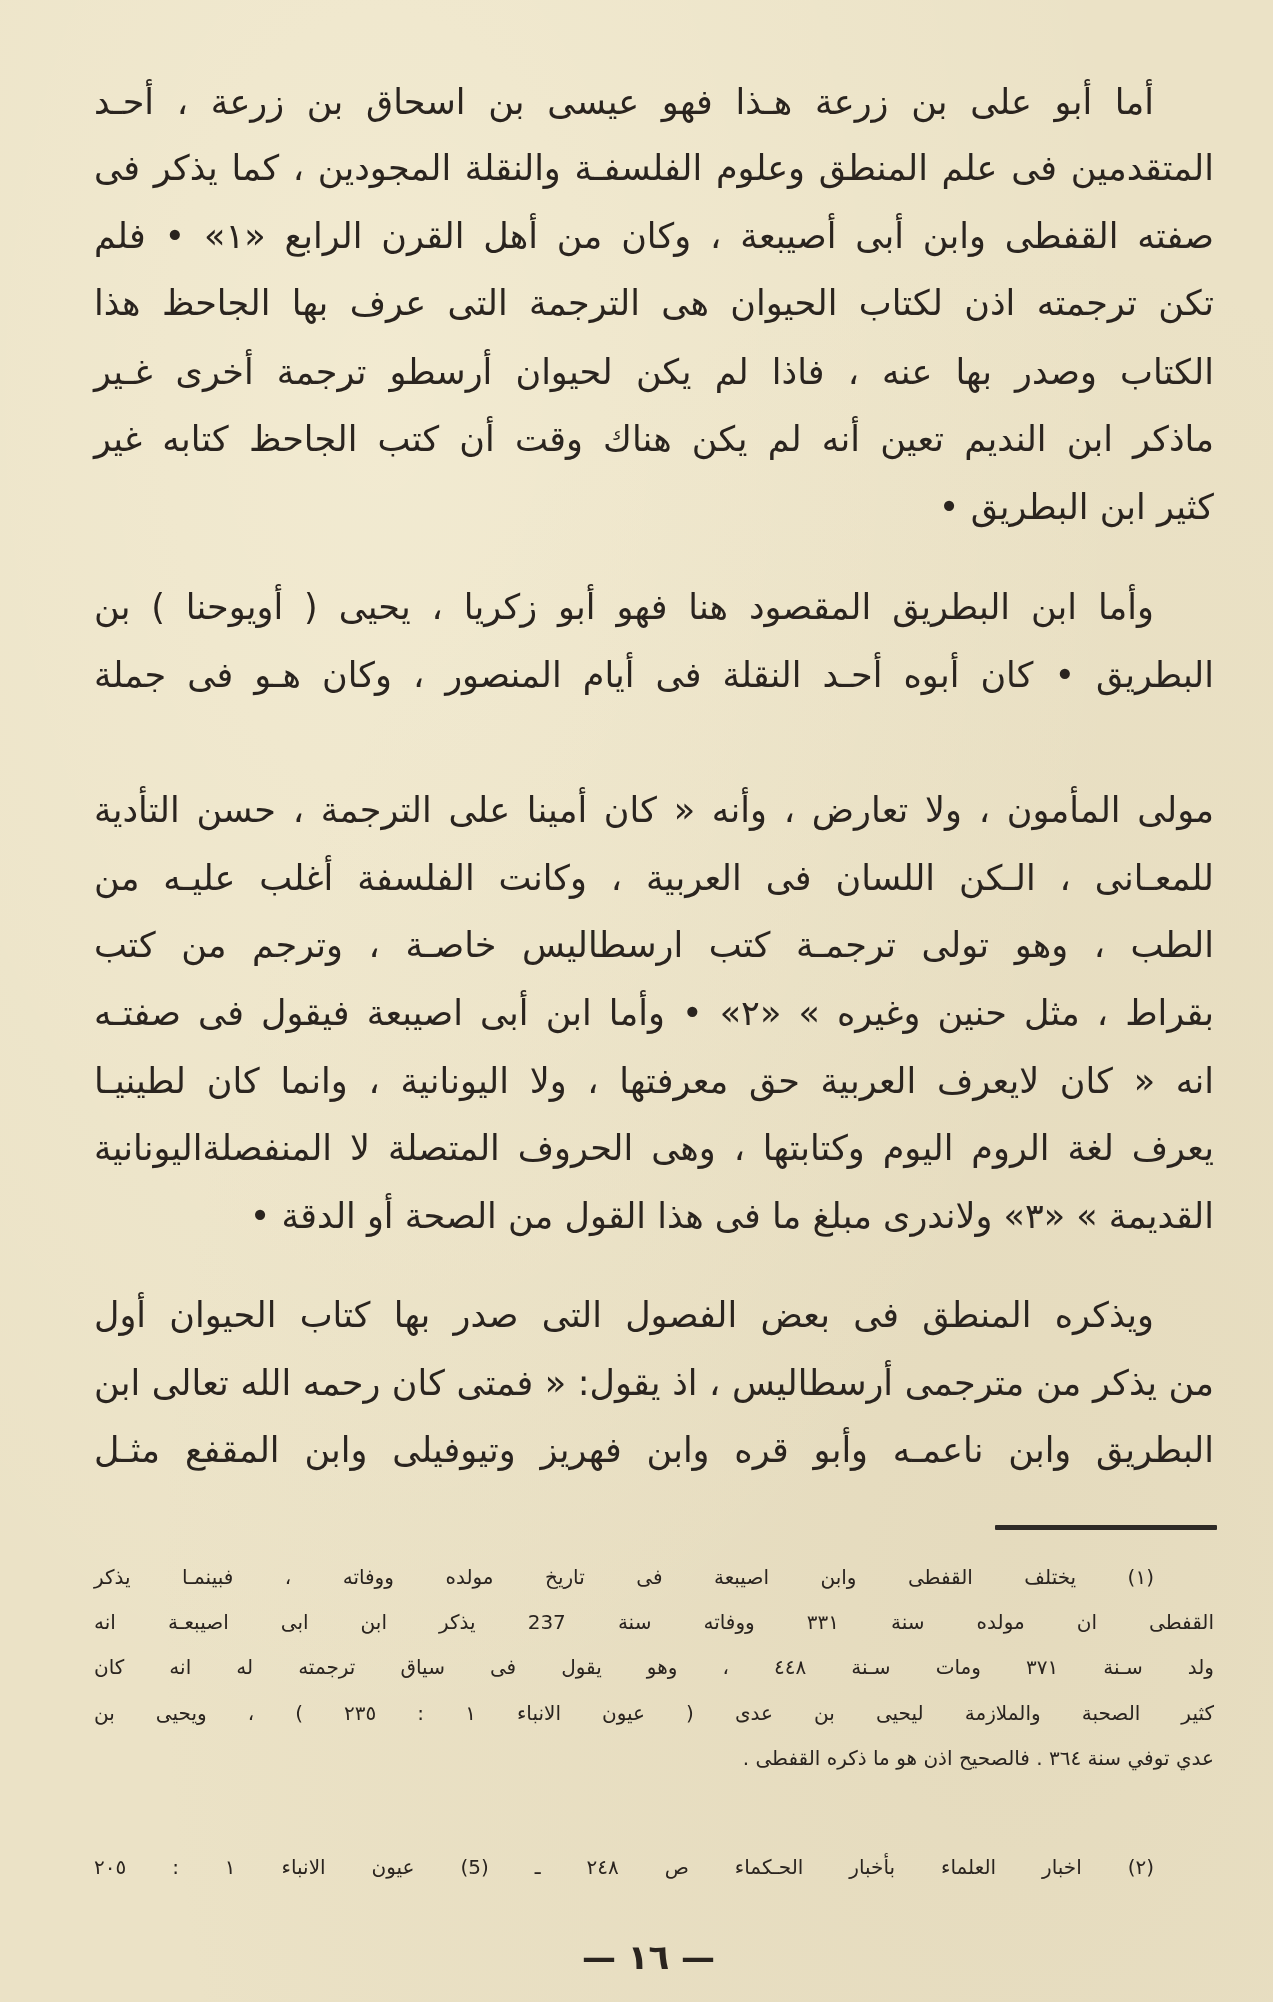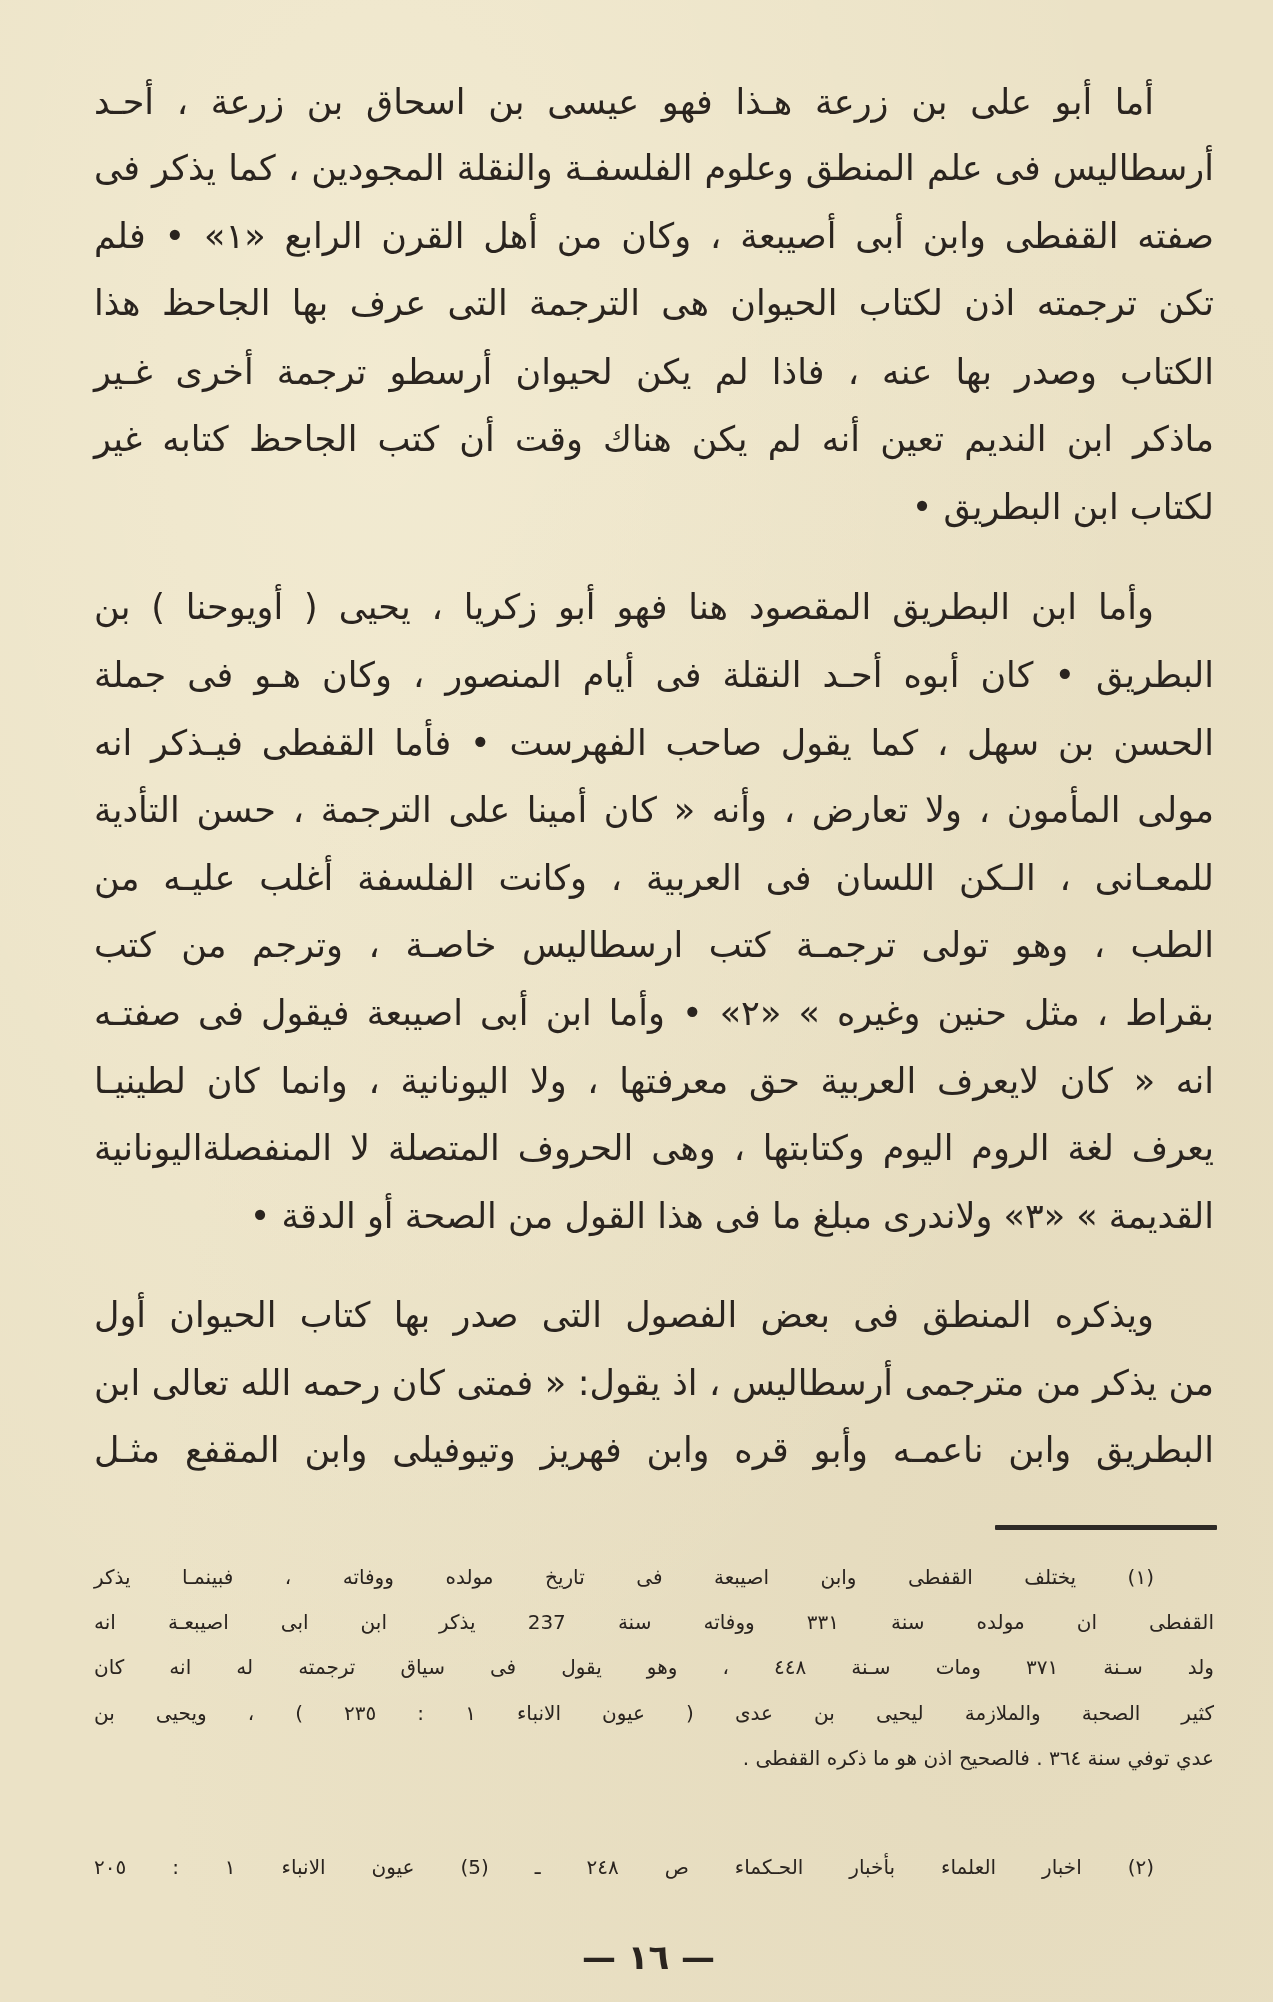--- a/index.html
+++ b/index.html
@@ -80,30 +80,29 @@
       font-weight: bold;
       line-height: 50px;
     }
   </style>
 </head>
 <body>
 
 <div class="page">
 
   <div class="line indent" style="top:57px;">أما أبو على بن زرعة هـذا فهو عيسى بن اسحاق بن زرعة ، أحـد</div>
-  <div class="line" style="top:123px;">أرسطاليس فى علم المنطق وعلوم الفلسفـة والنقلة المجودين ، كما يذكر فى</div>
+  <div class="line" style="top:123px;">المتقدمين فى علم المنطق وعلوم الفلسفـة والنقلة المجودين ، كما يذكر فى</div>
   <div class="line" style="top:191px;">صفته القفطى وابن أبى أصيبعة ، وكان من أهل القرن الرابع «١» • فلم</div>
   <div class="line" style="top:327px;">الكتاب وصدر بها عنه ، فاذا لم يكن لحيوان أرسطو ترجمة أخرى غـير</div>
   <div class="line" style="top:258px;">تكن ترجمته اذن لكتاب الحيوان هى الترجمة التى عرف بها الجاحظ هذا</div>
   <div class="line" style="top:394px;">ماذكر ابن النديم تعين أنه لم يكن هناك وقت أن كتب الجاحظ كتابه غير</div>
-  <div class="line last" style="top:462px;">لكتاب ابن البطريق •</div>
+  <div class="line last" style="top:462px;">كثير ابن البطريق •</div>
 
   <div class="line indent" style="top:562px;">وأما ابن البطريق المقصود هنا فهو أبو زكريا ، يحيى ( أويوحنا ) بن</div>
   <div class="line" style="top:630px;">البطريق • كان أبوه أحـد النقلة فى أيام المنصور ، وكان هـو فى جملة</div>
-  <div class="line" style="top:698px;">الحسن بن سهل ، كما يقول صاحب الفهرست • فأما القفطى فيـذكر انه</div>
   <div class="line" style="top:765px;">مولى المأمون ، ولا تعارض ، وأنه « كان أمينا على الترجمة ، حسن التأدية</div>
   <div class="line" style="top:833px;">للمعـانى ، الـكن اللسان فى العربية ، وكانت الفلسفة أغلب عليـه من</div>
   <div class="line" style="top:900px;">الطب ، وهو تولى ترجمـة كتب ارسطاليس خاصـة ، وترجم من كتب</div>
   <div class="line" style="top:968px;">بقراط ، مثل حنين وغيره » «٢» • وأما ابن أبى اصيبعة فيقول فى صفتـه</div>
   <div class="line" style="top:1036px;">انه « كان لايعرف العربية حق معرفتها ، ولا اليونانية ، وانما كان لطينيـا</div>
   <div class="line" style="top:1103px;">يعرف لغة الروم اليوم وكتابتها ، وهى الحروف المتصلة لا المنفصلةاليونانية</div>
   <div class="line last" style="top:1171px;">القديمة » «٣» ولاندرى مبلغ ما فى هذا القول من الصحة أو الدقة •</div>
 
   <div class="line indent" style="top:1270px;">ويذكره المنطق فى بعض الفصول التى صدر بها كتاب الحيوان أول</div>
   <div class="line" style="top:1338px;">من يذكر من مترجمى أرسطاليس ، اذ يقول: « فمتى كان رحمه الله تعالى ابن</div>

